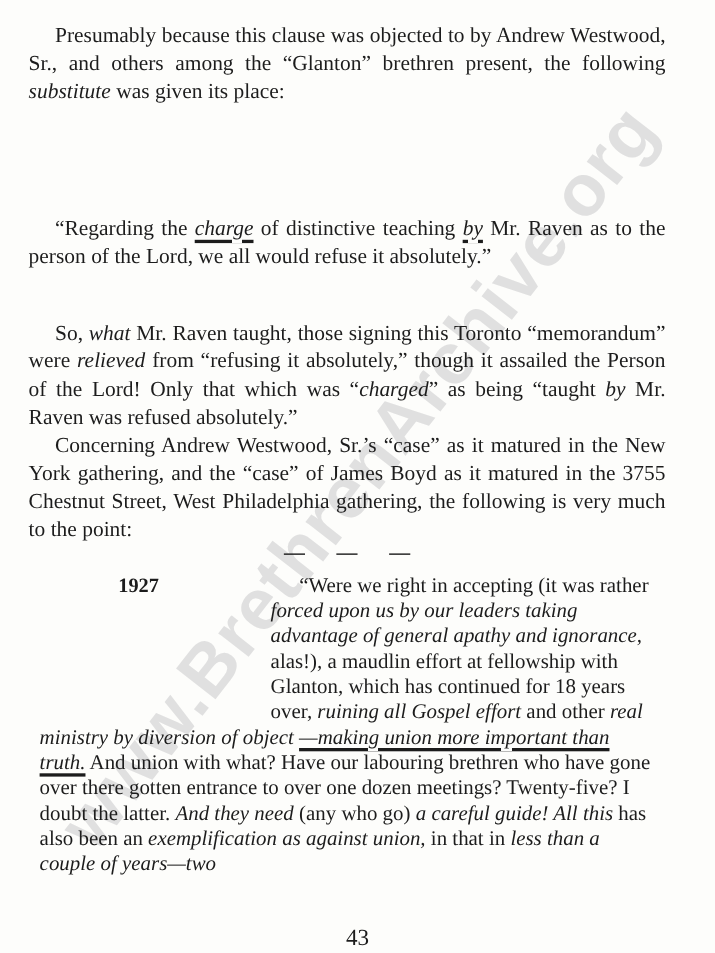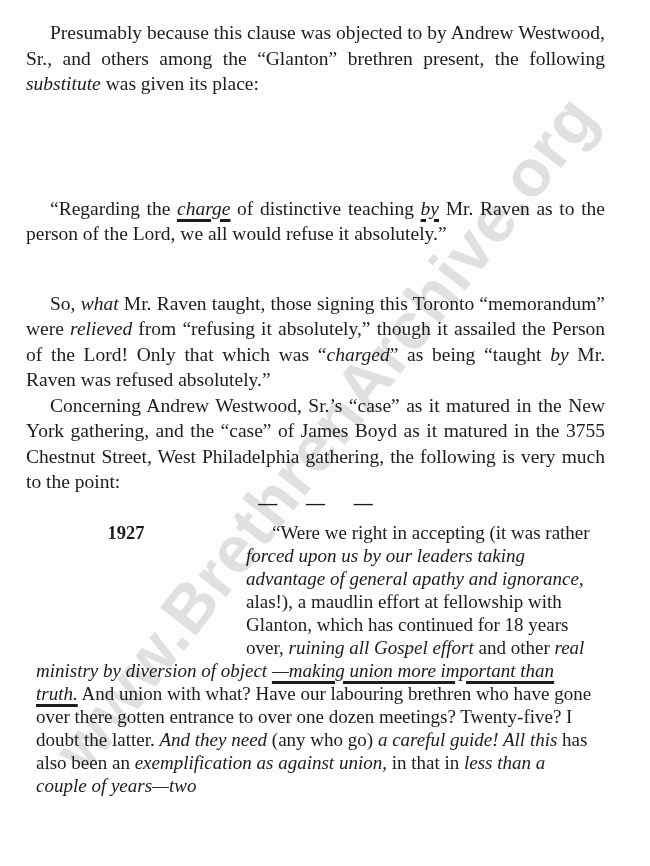--- a/index.html
+++ b/index.html
@@ -114,14 +114,15 @@
 
     <div class="letter-wrap">
       <div class="sidebar">
         <div class="sb-year">1927</div>
       </div>
       <p class="letter"><span>“Were we right in accepting (it was rather </span><span class="it">forced upon us by our leaders taking advantage of general apathy and ignorance</span><span>, alas!), a maudlin effort at fellowship with Glanton, which has continued for 18 years over, </span><span class="it">ruining all Gospel effort</span><span> and other </span><span class="it">real ministry by diversion of object </span><span class="it ul">—making union more important than truth.</span><span> And union with what? Have our labouring brethren who have gone over there gotten entrance to over one dozen meetings? Twenty-five? I doubt the latter. </span><span class="it">And they need</span><span> (any who go) </span><span class="it">a careful guide! All this</span><span> has also been an </span><span class="it">exemplification as against union,</span><span> in that in </span><span class="it">less than a couple of years—two</span></p>
     </div>
 
   </div>
 
+  <div class="page-number">43</div>
 
 </div>
 
 </body></html>

